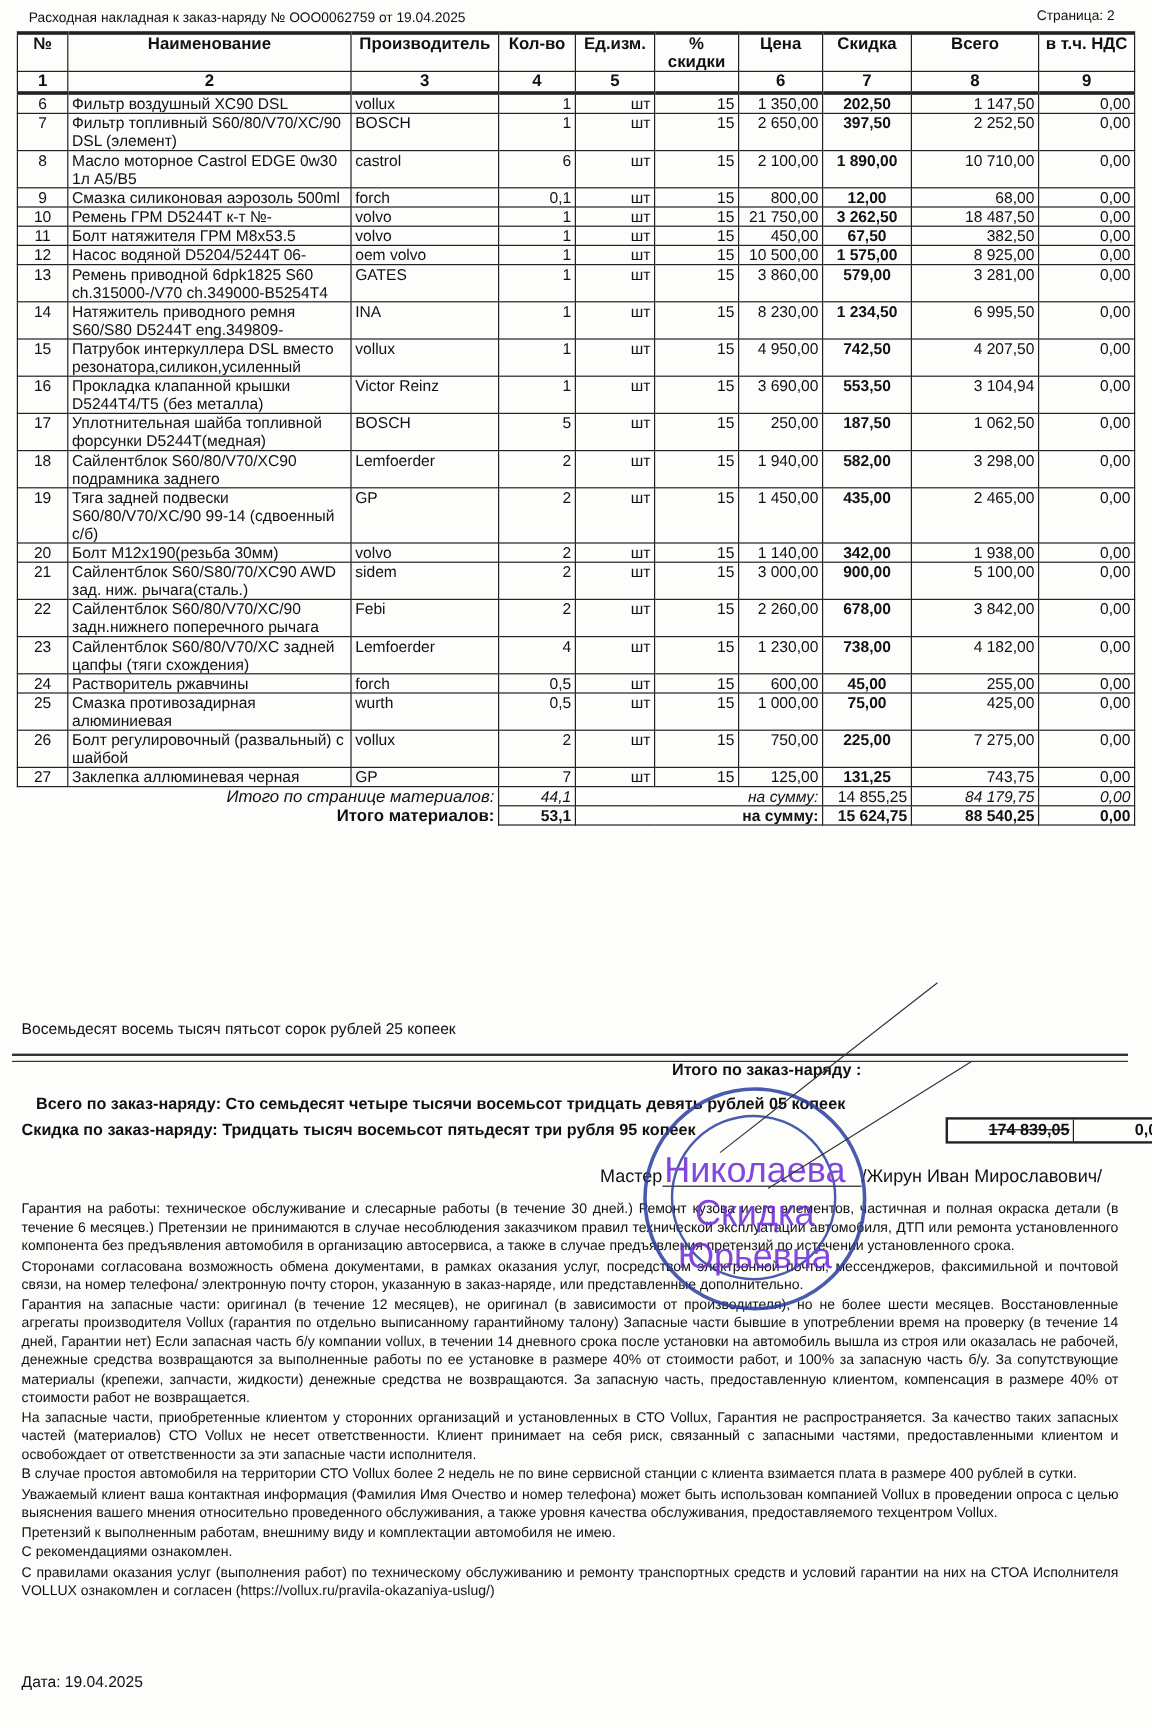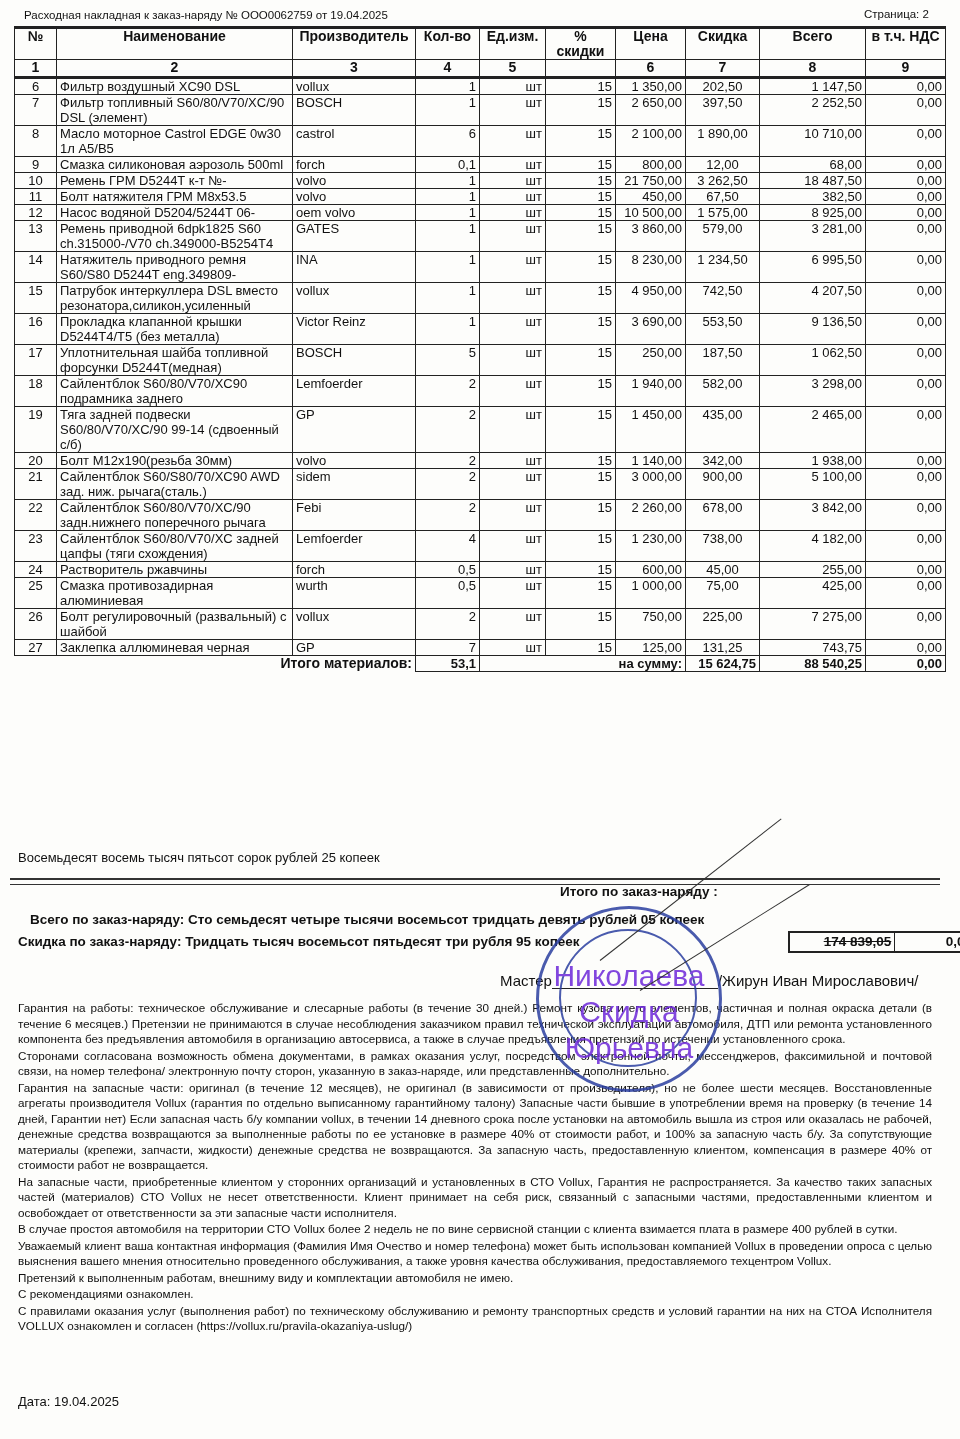--- a/index.html
+++ b/index.html
@@ -10,21 +10,21 @@
   table.items { position:absolute; left:14px; top:26px; border-collapse:collapse;
                 table-layout:fixed; width:923px; font-size:13px; }
   table.items td, table.items th { border:1.5px solid #222; padding:0 3px;
                 vertical-align:top; line-height:15px; overflow:hidden; }
   table.items th { font-weight:bold; font-size:14px; text-align:center; height:16px; }
   table.items tr.nums td { font-weight:bold; text-align:center; font-size:14px; height:16px;
                 border-bottom:3px solid #222; }
   table.items tr.hdr th { border-top:3px solid #222; }
   td.c-no { text-align:center; }
   td.r { text-align:right; }
-  td.c { text-align:center; }
+  td.c { text-align:center;font-weight:bold; }
   tr.sum td { border:none; }
   tr.sum td.box { border:1.5px solid #222; }
   tr.sum .lbl { text-align:right; font-style:italic; font-size:14px; }
   tr.sum2 .lbl { text-align:right; font-weight:bold; font-size:14px; font-style:normal; }
   .i { font-style:italic; }
   .b { font-weight:bold; }
   .words { position:absolute; left:18px; top:850px; font-size:13px; }
   .dbl-line { position:absolute; left:10px; top:878px; width:930px; height:4px;
               border-top:2px solid #333; border-bottom:1.5px solid #333; }
   .grand { position:absolute; top:884px; left:560px; font-size:13.5px; font-weight:bold; }
@@ -214,21 +214,21 @@
       </tr>
       <tr>
         <td class="c-no">16</td>
         <td>Прокладка клапанной крышки D5244T4/T5 (без металла)</td>
         <td>Victor Reinz</td>
         <td class="r">1</td>
         <td class="r">шт</td>
         <td class="r">15</td>
         <td class="r">3 690,00</td>
         <td class="c">553,50</td>
-        <td class="r">9 136,50</td>
+        <td class="r">3 104,94</td>
         <td class="r">0,00</td>
       </tr>
       <tr>
         <td class="c-no">17</td>
         <td>Уплотнительная шайба топливной форсунки D5244T(медная)</td>
         <td>BOSCH</td>
         <td class="r">5</td>
         <td class="r">шт</td>
         <td class="r">15</td>
         <td class="r">250,00</td>
@@ -351,20 +351,28 @@
         <td class="r">7</td>
         <td class="r">шт</td>
         <td class="r">15</td>
         <td class="r">125,00</td>
         <td class="c">131,25</td>
         <td class="r">743,75</td>
         <td class="r">0,00</td>
       </tr>
     </tbody>
   <tfoot>
+    <tr class="sum">
+      <td colspan="3" class="lbl">Итого по странице материалов:</td>
+      <td class="box r i">44,1</td>
+      <td colspan="3" class="box r i" style="border-right:1.5px solid #222;">на сумму:</td>
+      <td class="box r">14 855,25</td>
+      <td class="box r i">84 179,75</td>
+      <td class="box r i">0,00</td>
+    </tr>
     <tr class="sum sum2">
       <td colspan="3" class="lbl">Итого материалов:</td>
       <td class="box r b">53,1</td>
       <td colspan="3" class="box r b">на сумму:</td>
       <td class="box r b">15 624,75</td>
       <td class="box r b">88 540,25</td>
       <td class="box r b">0,00</td>
     </tr>
   </tfoot>
 </table>

